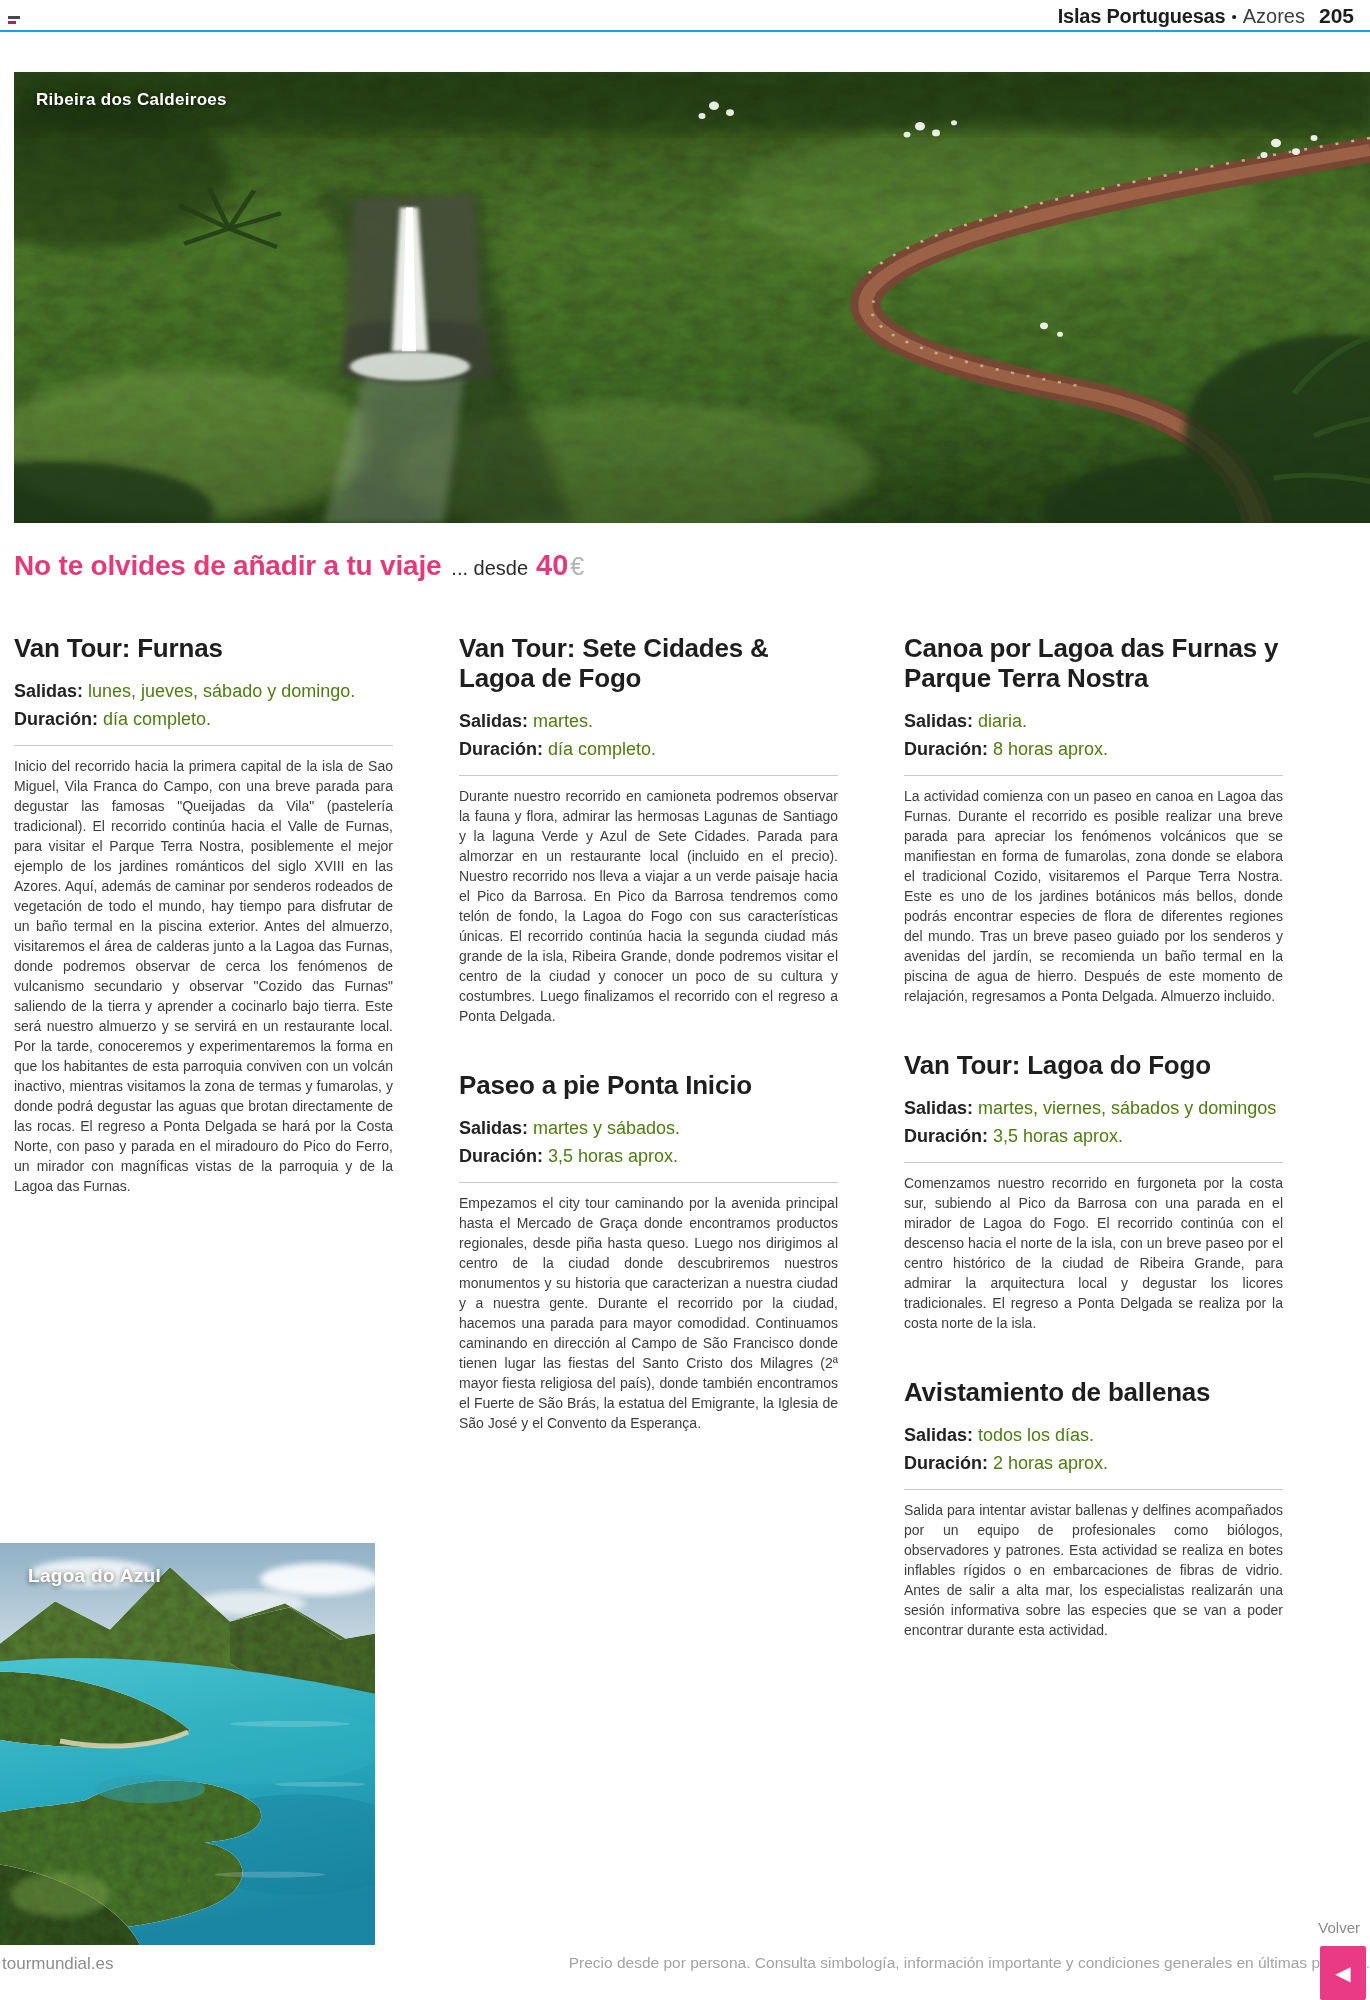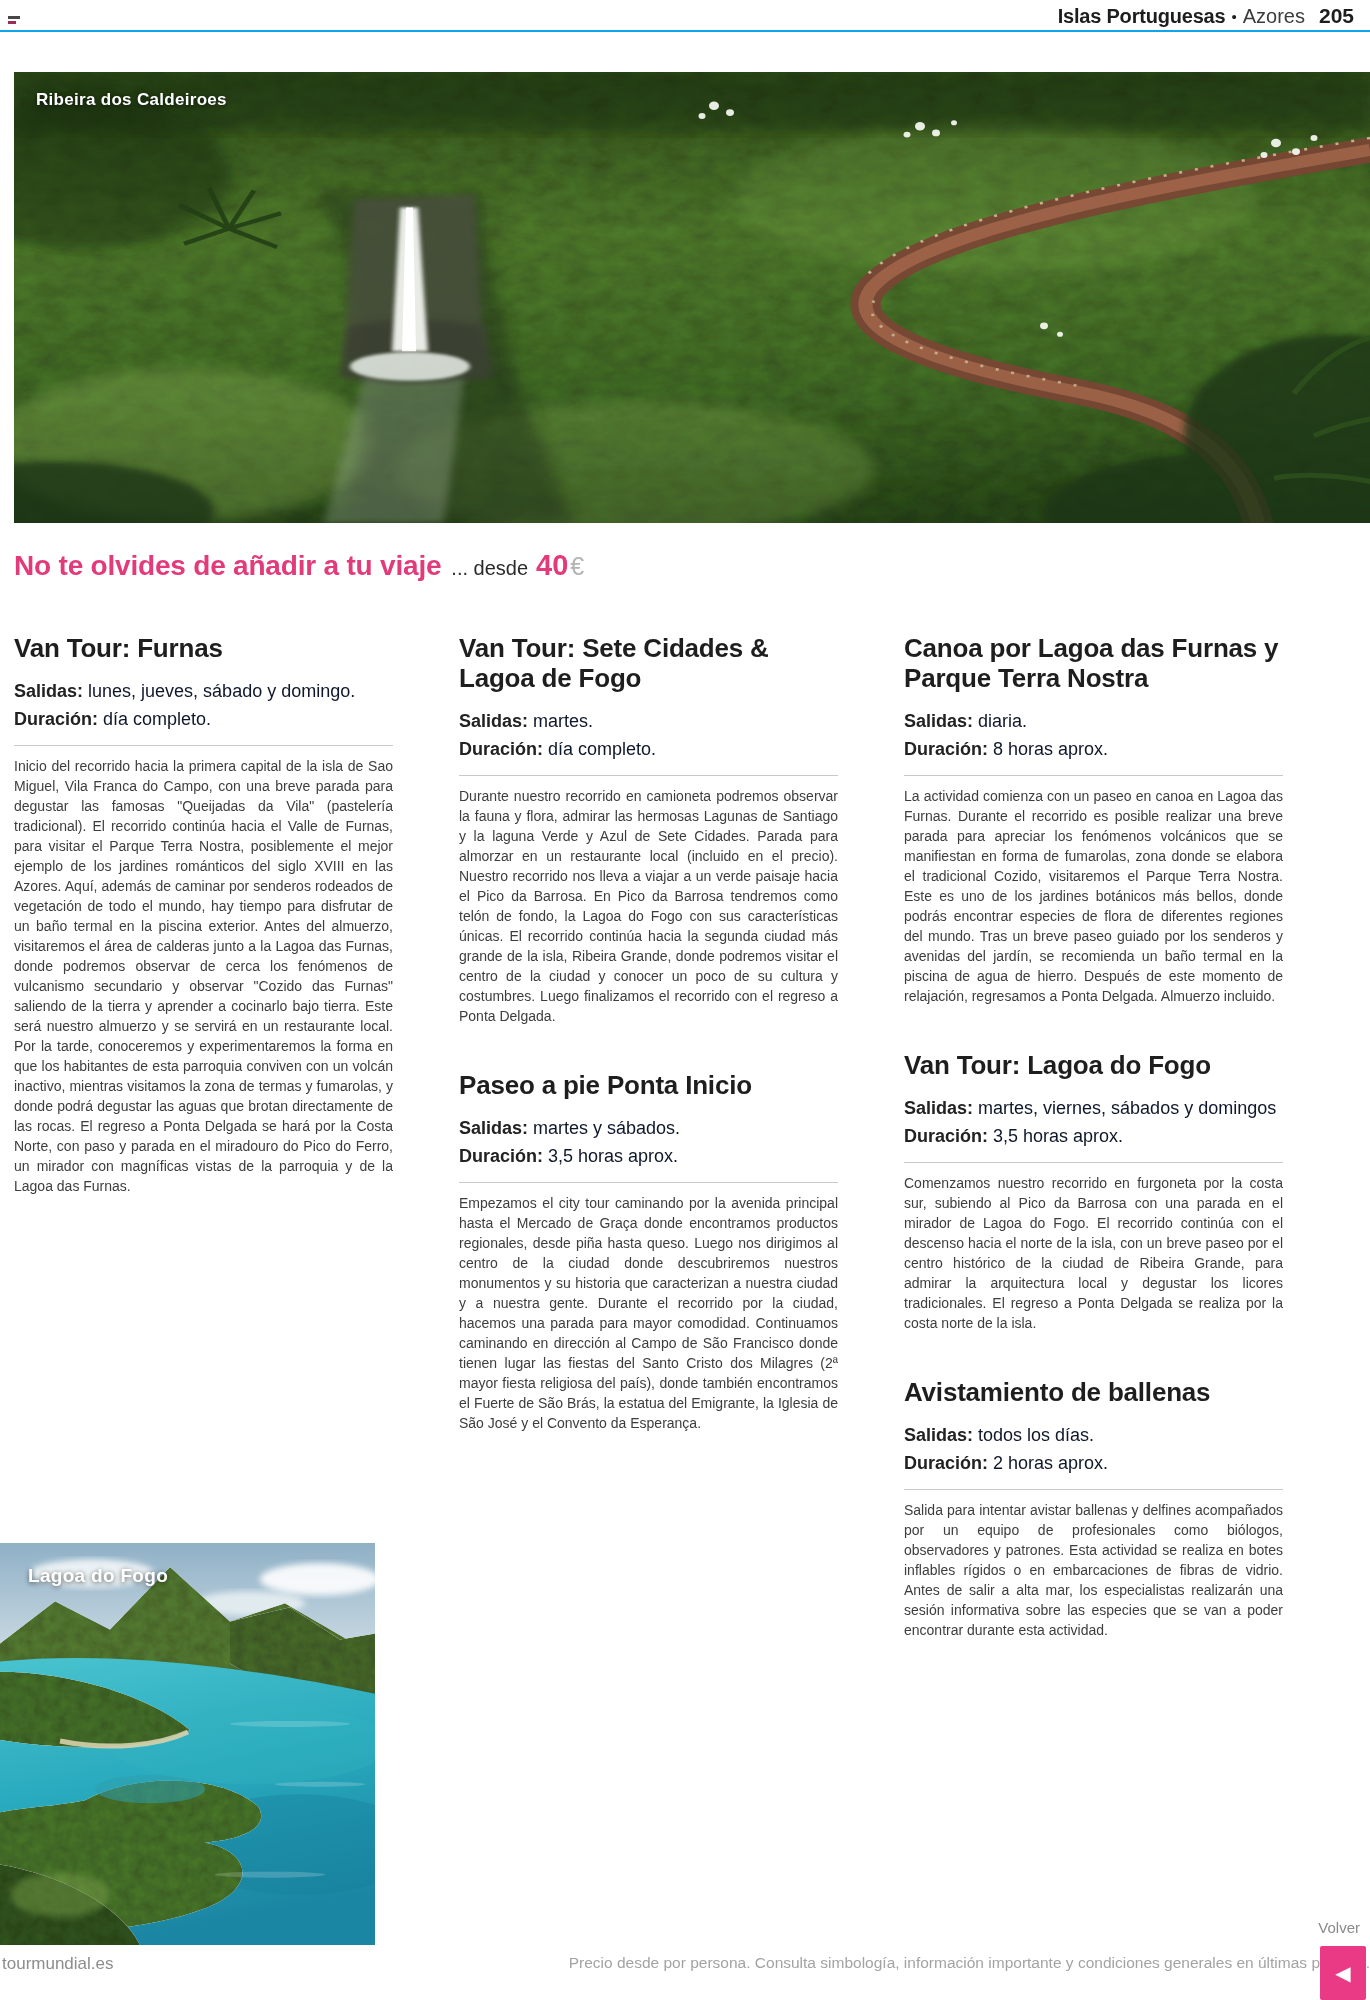--- a/index.html
+++ b/index.html
@@ -32,21 +32,21 @@
   .promo-price{color:#e23a7b;font-weight:700;font-size:29px;}
   .promo-cur{color:#b4b4b4;font-size:25px;margin-left:2px;}
 
   
   .cols{display:flex;gap:66px;padding:0 86px 0 14px;margin-top:51px;}
   .col{flex:0 0 379px;width:379px;}
   .tour + .tour{margin-top:44px;}
   .tour h3{margin:0 0 14px;font-size:26px;line-height:30px;font-weight:700;color:#1e1e1e;letter-spacing:-0.2px;}
   .meta{margin:0;font-size:18px;line-height:28px;}
   .meta .lab{font-weight:700;color:#222;}
-  .meta .val{color:#0f172a;}
+  .meta .val{color:#4d7c0f;}
   .rule{height:0;border-top:1px solid #c9c9c9;margin:12px 0 10px;}
   .body{margin:0;font-size:14px;line-height:20px;color:#3d3d3d;text-align:justify;}
 
   
   .photo-card{position:absolute;left:0;top:1543px;width:375px;height:402px;overflow:hidden;margin:0;background:#2a8ca3;}
   .photo-card svg{position:absolute;inset:0;width:100%;height:100%;display:block;}
   .lagoa-cap{left:28px;top:22px;font-size:19px;}
 
   
   .site{position:absolute;left:2px;bottom:26px;font-size:17px;color:#8d8d8d;}
@@ -265,21 +265,21 @@
       <path d="M0 320 C60 330 120 360 140 400 L0 400 Z" fill="#355522" filter="url(#fol2)"></path>
       <ellipse cx="60" cy="350" rx="50" ry="22" fill="#7fa74e" opacity="0.45" filter="url(#lsoft3)"></ellipse>
       <ellipse cx="150" cy="245" rx="55" ry="14" fill="#2e9fae" opacity="0.55"></ellipse>
 
       <g fill="#ffffff" opacity="0.18">
         <ellipse cx="290" cy="180" rx="60" ry="3"></ellipse>
         <ellipse cx="320" cy="240" rx="45" ry="2.5"></ellipse>
         <ellipse cx="270" cy="330" rx="55" ry="3"></ellipse>
       </g>
     </svg>
-    <figcaption class="photo-caption lagoa-cap">Lagoa do Fogo</figcaption>
+    <figcaption class="photo-caption lagoa-cap">Lagoa do Azul</figcaption>
   </figure>
 
   <span class="site">tourmundial.es</span>
   <span class="legal">Precio desde por persona. Consulta simbología, información importante y condiciones generales en últimas páginas.</span>
   <span class="volver">Volver</span>
   <button class="backbtn">
     <span class="tri">◀</span>
   </button>
 
 </div>

